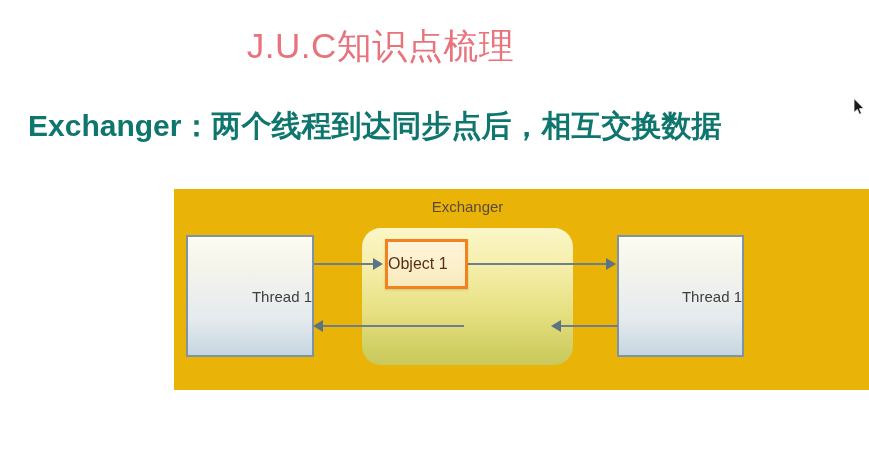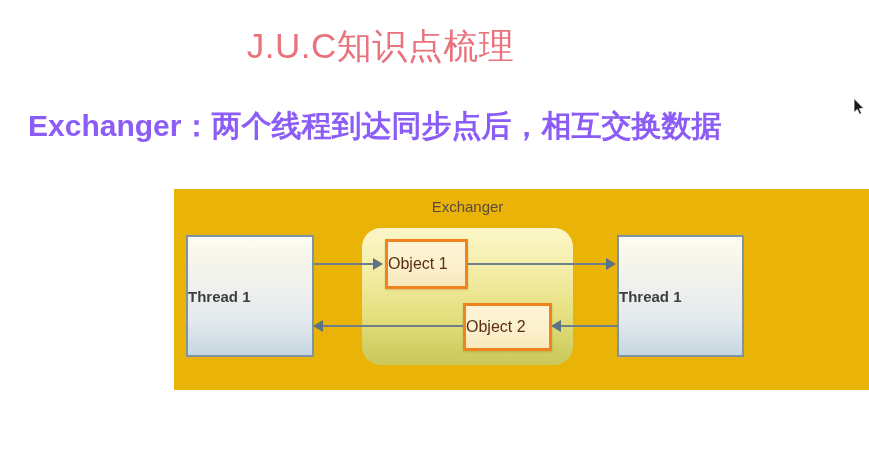--- a/index.html
+++ b/index.html
@@ -29,21 +29,21 @@
     letter-spacing: 0.5px;
     line-height: 1.15;
     white-space: nowrap;
   }
 
   
   #slide-subtitle {
     position: absolute;
     left: 28px;
     top: 108px;
-    color: #8b5cf6;
+    color: #0f766e;
     font-size: 30px;
     font-weight: 700;
     letter-spacing: 0px;
     line-height: 1.2;
     white-space: nowrap;
   }
 
   
   #diagram {
     position: absolute;
@@ -55,22 +55,21 @@
   }
 
   
   .thread-box {
     position: absolute;
     box-sizing: border-box;
     border: 2px solid #7e94a4;
     background: linear-gradient(to bottom, #fdfcf1 0%, #f6f5ec 22%, #e4eaee 70%, #c6d6e0 100%);
     display: flex;
     align-items: center;
-    justify-content: flex-start;
-    font-weight: bold;
+    justify-content: flex-end;
   }
   .thread-label {
     font-size: 15px;
     color: #3e3e3e;
     font-family: "Liberation Sans", sans-serif;
   }
   #thread-left  { left: 12px;  top: 46px; width: 128px; height: 122px; }
   #thread-right { left: 443px; top: 46px; width: 127px; height: 122px; }
 
   
@@ -178,21 +177,18 @@
   <div id="arrow-out-head" class="arrow-head right"></div>
 
   <div id="arrow-back-line" class="arrow-line"></div>
   <div id="arrow-back-head" class="arrow-head left"></div>
   <div id="arrow-ret-line" class="arrow-line"></div>
   <div id="arrow-ret-head" class="arrow-head left"></div>
 
   <div id="object-1" class="object-box">
     <span class="object-label">Object 1</span>
   </div>
-  <div id="object-2" class="object-box">
-    <span class="object-label">Object 2</span>
-  </div>
 
 </div>
 
 <svg id="mouse-cursor" viewBox="0 0 12 18">
   <path d="M1,0.5 L1,14.5 L4.3,11.4 L6.4,16.3 L8.5,15.4 L6.5,10.7 L10.8,10.4 Z" fill="#1a1a1a" stroke="#ffffff" stroke-width="0.8"></path>
 </svg>
 
 </body></html>

